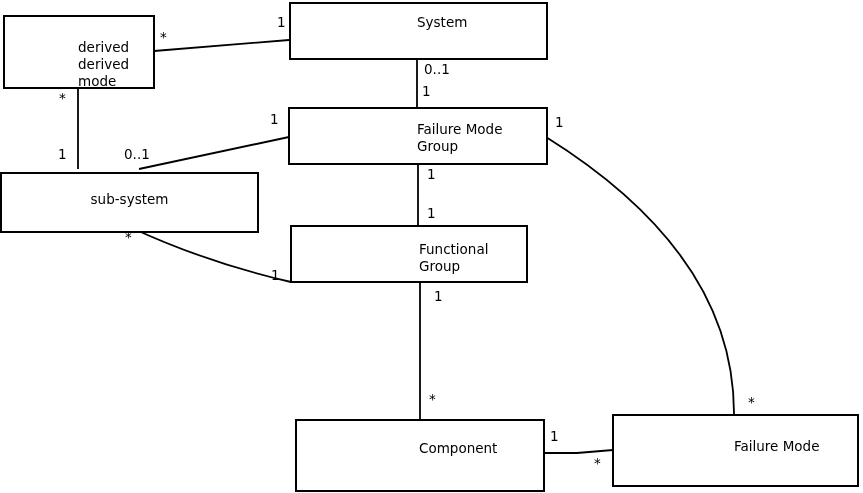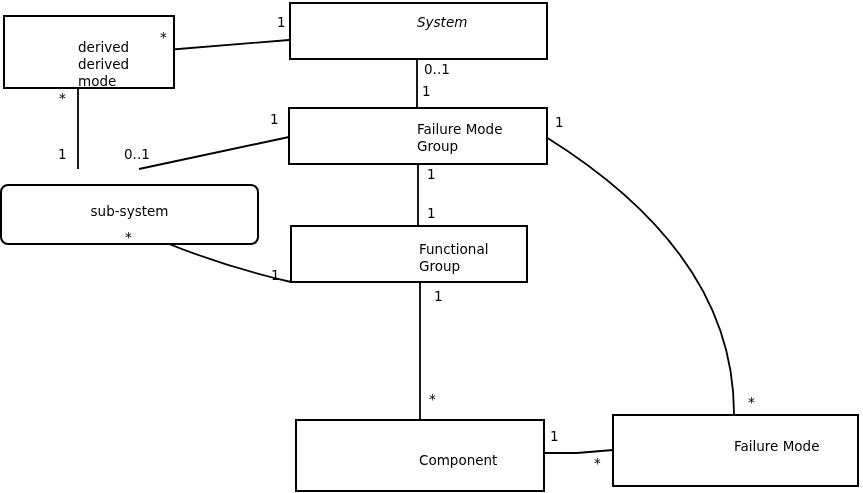--- a/index.html
+++ b/index.html
@@ -39,34 +39,34 @@
     font-size: 13.5px;
     line-height: 17px;
     white-space: nowrap;
   }
   .entity .label.centered {
     left: 0;
     right: 0;
     text-align: center;
   }
   
-  .box-dfm       { left: 3px;   top: 15px;  width: 172px; height: 74px; }
+  .box-dfm       { left: 3px;   top: 15px;  width: 152px; height: 74px; }
   .box-system    { left: 289px; top: 2px;   width: 259px; height: 58px; }
   .box-fmg       { left: 288px; top: 107px; width: 260px; height: 58px; }
-  .box-subsystem { left: 0px;   top: 184px; width: 259px; height: 61px; border-radius: 8px; }
+  .box-subsystem { left: 0px;   top: 172px; width: 259px; height: 61px; }
   .box-fg        { left: 290px; top: 225px; width: 238px; height: 58px; }
   .box-component { left: 295px; top: 419px; width: 250px; height: 73px; }
   .box-fm        { left: 612px; top: 414px; width: 247px; height: 73px; }
   
   .box-dfm .label       { left: 73px;  top: 22px; }
-  .box-system .label    { left: 126px; top: 10px; font-style: italic; }
+  .box-system .label    { left: 126px; top: 10px; }
   .box-fmg .label       { left: 127px; top: 12px; }
   .box-subsystem .label { top: 17px; }
   .box-fg .label        { left: 127px; top: 14px; }
-  .box-component .label { left: 122px; top: 19px; margin-top: 12px; }
+  .box-component .label { left: 122px; top: 19px; }
   .box-fm .label        { left: 120px; top: 22px; }
   
   .mult {
     position: absolute;
     font-size: 13.5px;
     line-height: 15px;
     white-space: nowrap;
   }
   .m-sys-dfm-1    { left: 277px; top: 15px; }
   .m-sys-dfm-s    { left: 160px; top: 30px; }

